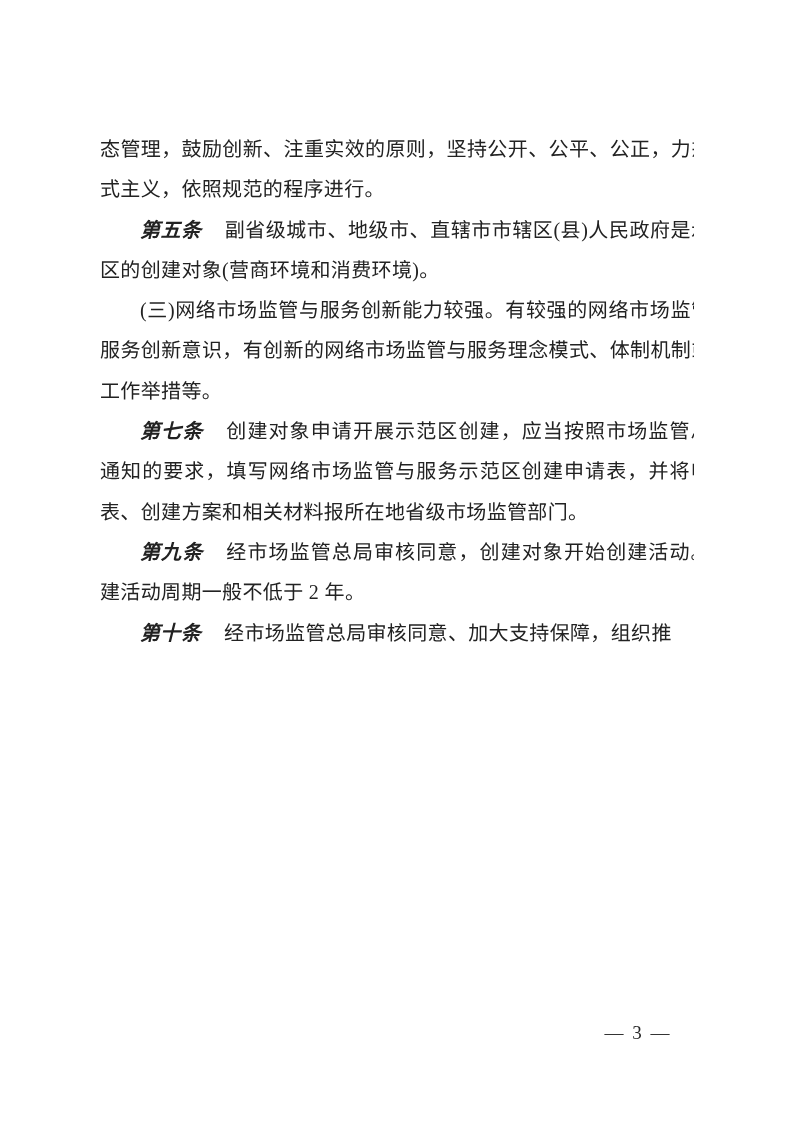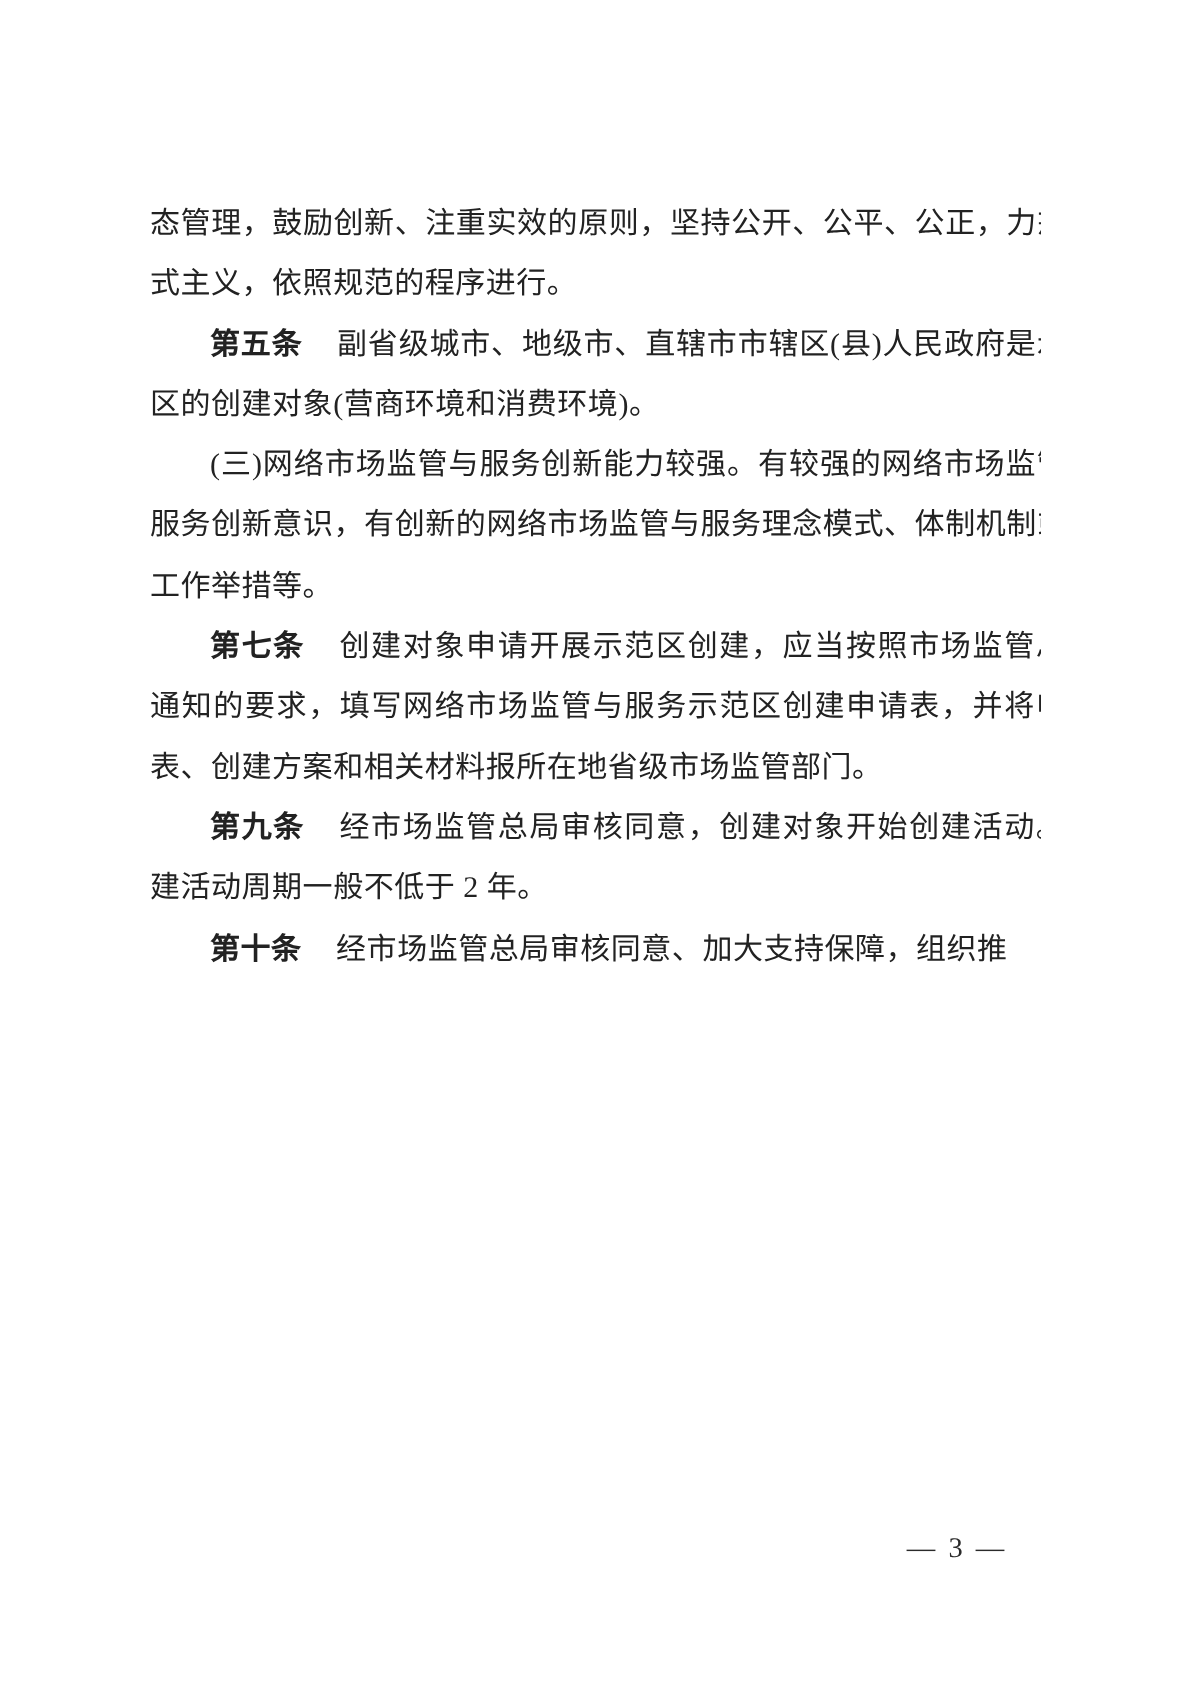--- a/index.html
+++ b/index.html
@@ -31,20 +31,21 @@
     margin: 0;
     padding: 0;
   }
   .content p.indent {
     text-indent: 2em;
   }
   .article-no {
     font-weight: bold;
     font-family: "Liberation Sans", sans-serif;
     margin-right: 1.15em;
+    font-style: italic;
   }
   .page-number {
     position: absolute;
     top: 1021px;
     left: 588px;
     width: 100px;
     text-align: center;
     font-size: 19px;
     line-height: 24px;
     color: #2a2a2a;

